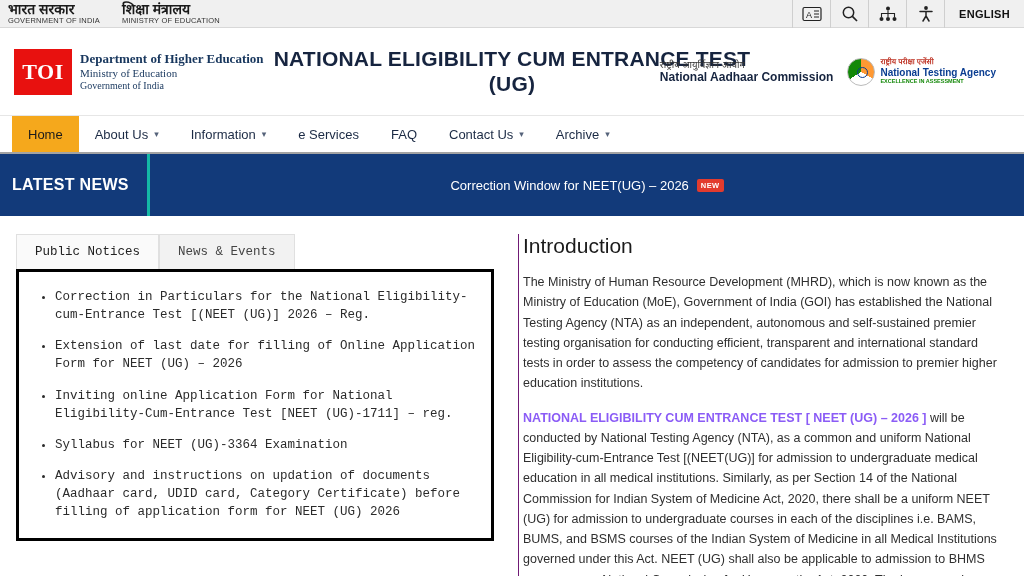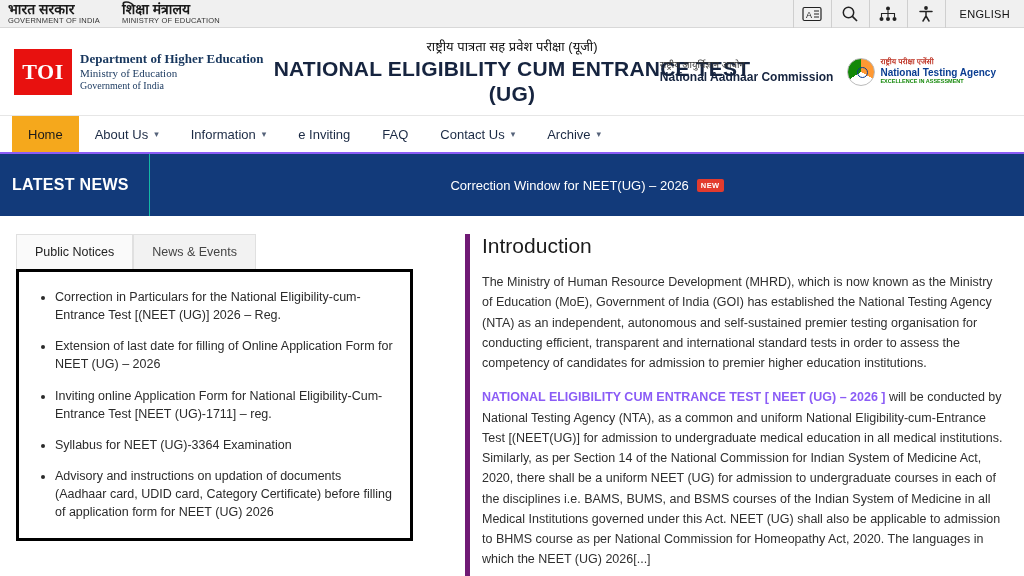--- a/index.html
+++ b/index.html
@@ -32,21 +32,21 @@
   }
   .gov-icon {
     width: 38px; height: 28px;
     display: flex; align-items: center; justify-content: center;
     border-right: 1px solid #cfcfcf;
     color: #222;
   }
   .gov-icon:last-child { border-right: none; }
   .lang-btn {
     padding: 0 14px; height: 28px; display: flex; align-items: center;
-    font-size: 11px; font-weight: 400; color: #111; letter-spacing: .3px;
+    font-size: 11px; font-weight: 700; color: #111; letter-spacing: .3px;
   }
 
   
   .header {
     height: 88px;
     background: #fff;
     display: flex; align-items: center;
     padding: 0 14px;
     position: relative;
     border-bottom: 1px solid #e6e6e6;
@@ -99,21 +99,21 @@
   .nta-words { line-height: 1.15; }
   .nta-hi { font-size: 7.5px; color: #c0392b; font-weight: 700; }
   .nta-en { font-size: 10px; color: #0a3d91; font-weight: 700; }
   .nta-sub { font-size: 5.5px; color: #138808; font-weight: 700; }
 
   
   .nav {
     height: 38px;
     background: #ffffff;
     display: flex; align-items: stretch;
-    border-bottom: 2px solid #8b5cf6;
+    border-bottom: 2px solid #a3a3a3;
     padding-left: 12px;
   }
   .nav-item {
     display: flex; align-items: center;
     padding: 0 16px;
     font-size: 13px; color: #1b2a44;
     cursor: pointer;
     position: relative;
   }
   .nav-item.active { background: #f5a81c; color: #1b1b1b; font-weight: 400; }
@@ -122,21 +122,21 @@
   
   .news-strip {
     height: 62px; background: #123a7a;
     display: flex; align-items: center;
     color: #fff;
   }
   .news-label {
     width: 150px; flex: none;
     font-size: 16px; font-weight: 700; letter-spacing: .3px;
     padding-left: 12px;
-    border-right: 1px solid #14b8a6;
+    border-right: 3px solid #14b8a6;
     height: 62px; display: flex; align-items: center;
   }
   .news-track {
     flex: 1; display: flex; align-items: center; justify-content: center;
     font-size: 13px;
   }
   .badge-new {
     display: inline-block; margin-left: 8px;
     background: #e23b2e; color: #fff;
     font-size: 7.5px; font-weight: 700;
@@ -144,22 +144,22 @@
     vertical-align: middle; letter-spacing: .4px;
   }
 
   
   .content {
     display: flex;
     padding: 18px 16px 0 16px;
     gap: 24px;
     height: calc(576px - 28px - 88px - 38px - 62px);
   }
-  .left-col { width: 397px; flex: none; }
-  .right-col { flex: 1; padding-left: 12px; border-left: 5px solid #701a75; padding-right: 4px; margin-left: 28px; }
+  .left-col { width: 478px; flex: none; font-family: Liberation Mono, monospace; }
+  .right-col { flex: 1; padding-left: 4px; border-left: 1px solid #701a75; padding-right: 4px; }
 
   .tabs { display: flex; }
   .tab {
     padding: 10px 18px;
     font-size: 12.5px; color: #444;
     background: #f2f2f2;
     border: 1px solid #e0e0e0;
     border-bottom: none;
   }
   .tab.active { background: #fafafa; color: #222; border-color: #e0e0e0; }
@@ -250,21 +250,20 @@
 
   <div class="header">
     <div class="toi-logo">TOI</div>
     <div class="emblem-text">
       <div class="e1">Department of Higher Education</div>
       <div class="e2">Ministry of Education</div>
       <div class="e3">Government of India</div>
     </div>
 
     <div class="title-block">
-      <div class="title-hi">राष्ट्रीय पात्रता सह प्रवेश परीक्षा (यूजी)</div>
       <div class="title-en">NATIONAL ELIGIBILITY CUM ENTRANCE TEST (UG)</div>
     </div>
 
     <div class="right-logos">
       <div class="nmc-text">
         <div class="nmc-hi">राष्ट्रीय आयुर्विज्ञान आयोग</div>
         <div class="nmc-en">National Aadhaar Commission</div>
       </div>
       <div class="nta-logo">
         <div class="nta-wheel"></div>
@@ -283,21 +282,21 @@
     </div>
     <div class="nav-item">
       <span>About Us</span>
       <span class="caret">▾</span>
     </div>
     <div class="nav-item">
       <span>Information</span>
       <span class="caret">▾</span>
     </div>
     <div class="nav-item">
-      <span>e Inviting</span>
+      <span>e Services</span>
     </div>
     <div class="nav-item">
       <span>FAQ</span>
     </div>
     <div class="nav-item">
       <span>Contact Us</span>
       <span class="caret">▾</span>
     </div>
     <div class="nav-item">
       <span>Archive</span>

